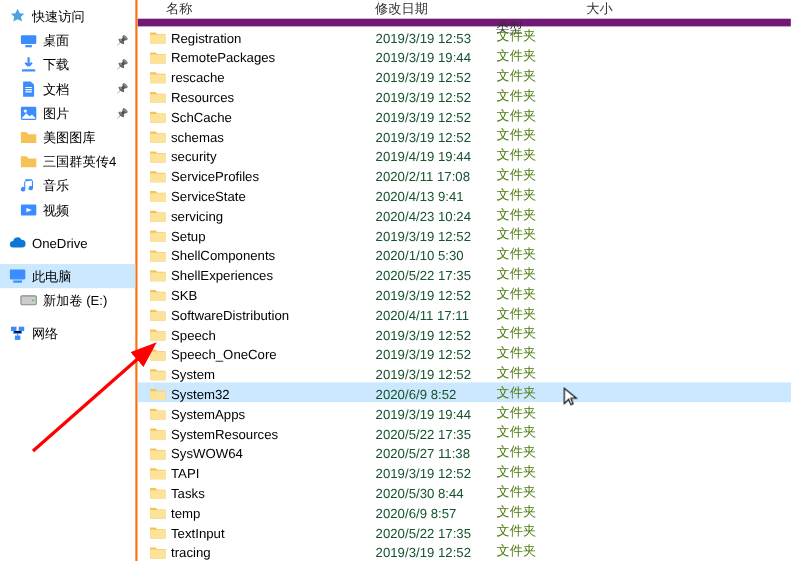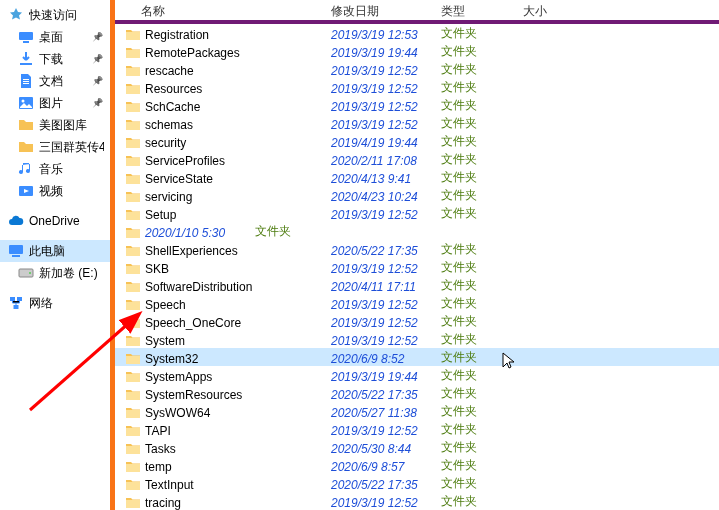--- a/index.html
+++ b/index.html
@@ -1,39 +1,39 @@
 <!DOCTYPE html>
 <html><head>
 <meta charset="utf-8">
 <style>
   * { margin: 0; padding: 0; box-sizing: border-box; }
   body { font-family: "Microsoft YaHei", "Segoe UI", sans-serif; font-size: 12px; color: #000; background: #fff; width: 719px; height: 510px; overflow: hidden; position: relative; }
   .container { display: flex; width: 100%; height: 100%; }
-  .sidebar { width: 115px; flex-shrink: 0; padding: 4px 0; border-right: 5px solid #f97316; }
+  .sidebar { width: 125px; flex-shrink: 0; padding: 4px 0; border-right: 2px solid #f97316; }
   .sidebar-item { display: flex; align-items: center; padding: 3px 6px 3px 18px; cursor: pointer; height: 22px; }
   .sidebar-item.selected { background: #cce8ff; align-items: center; }
   .sidebar-item .icon { width: 16px; height: 16px; margin-right: 5px; flex-shrink: 0; display: flex; align-items: center; justify-content: center; }
   .sidebar-item .pin { margin-left: auto; color: #888; font-size: 10px; }
   .sidebar-item span.label { white-space: nowrap; overflow: hidden; }
   .sidebar-group-top { padding-left: 8px; }
   .sidebar-spacer { height: 8px; }
   .main { flex: 1; display: flex; flex-direction: column; overflow: hidden; }
-  .header-row { display: flex; align-items: flex-end; height: 24px; border-bottom: 4px solid #701a75; padding-left: 26px; font-size: 12px; color: #333; }
+  .header-row { display: flex; align-items: flex-start; height: 24px; border-bottom: 7px solid #701a75; padding-left: 26px; font-size: 12px; color: #333; }
   .header-col { cursor: pointer; }
   .col-name { width: 190px; flex-shrink: 0; }
   .col-date { width: 110px; flex-shrink: 0; }
   .col-type { width: 82px; flex-shrink: 0; margin-top: 17px; }
   .col-size { width: 60px; flex-shrink: 0; }
   .file-list { flex: 1; overflow-y: auto; }
   .file-row { display: flex; align-items: flex-end; height: 18px; padding-left: 10px; cursor: pointer; }
   .file-row.selected { background: #cce8ff; }
   .file-row .folder-icon { width: 16px; height: 14px; margin-right: 4px; flex-shrink: 0; }
   .file-row .cell { white-space: nowrap; overflow: hidden; text-overflow: ellipsis; }
   .file-row .cell.name { width: 186px; }
-  .file-row .cell.date { width: 110px; color: #1d4ed8; font-style: italic; }
+  .file-row .cell.date { width: 110px; color: #14532d; }
   .file-row .cell.type { width: 82px; color: #4d7c0f; }
   .arrow-annotation { position: absolute; pointer-events: none; z-index: 10; }
   .cursor-annotation { position: absolute; pointer-events: none; z-index: 11; }
 </style>
 </head>
 <body>
 
 <div class="container">
   <div class="sidebar" id="sidebar">
       <div class="sidebar-item sidebar-group-top">
@@ -264,20 +264,21 @@
             </svg></span>
           <span class="cell name">Setup</span>
           <span class="cell date">2019/3/19 12:52</span>
           <span class="cell type">文件夹</span>
         </div>
         <div class="file-row">
           <span class="folder-icon"><svg width="16" height="14" viewBox="0 0 16 14">
               <path fill="#f7c255" d="M1 2h5l1.5 1.5H15V12H1z"></path>
               <path fill="#fde29a" d="M1 4h14v8H1z"></path>
             </svg></span>
+          <span class="cell name">ShellComponents</span>
           <span class="cell date">2020/1/10 5:30</span>
           <span class="cell type">文件夹</span>
         </div>
         <div class="file-row">
           <span class="folder-icon"><svg width="16" height="14" viewBox="0 0 16 14">
               <path fill="#f7c255" d="M1 2h5l1.5 1.5H15V12H1z"></path>
               <path fill="#fde29a" d="M1 4h14v8H1z"></path>
             </svg></span>
           <span class="cell name">ShellExperiences</span>
           <span class="cell date">2020/5/22 17:35</span>

